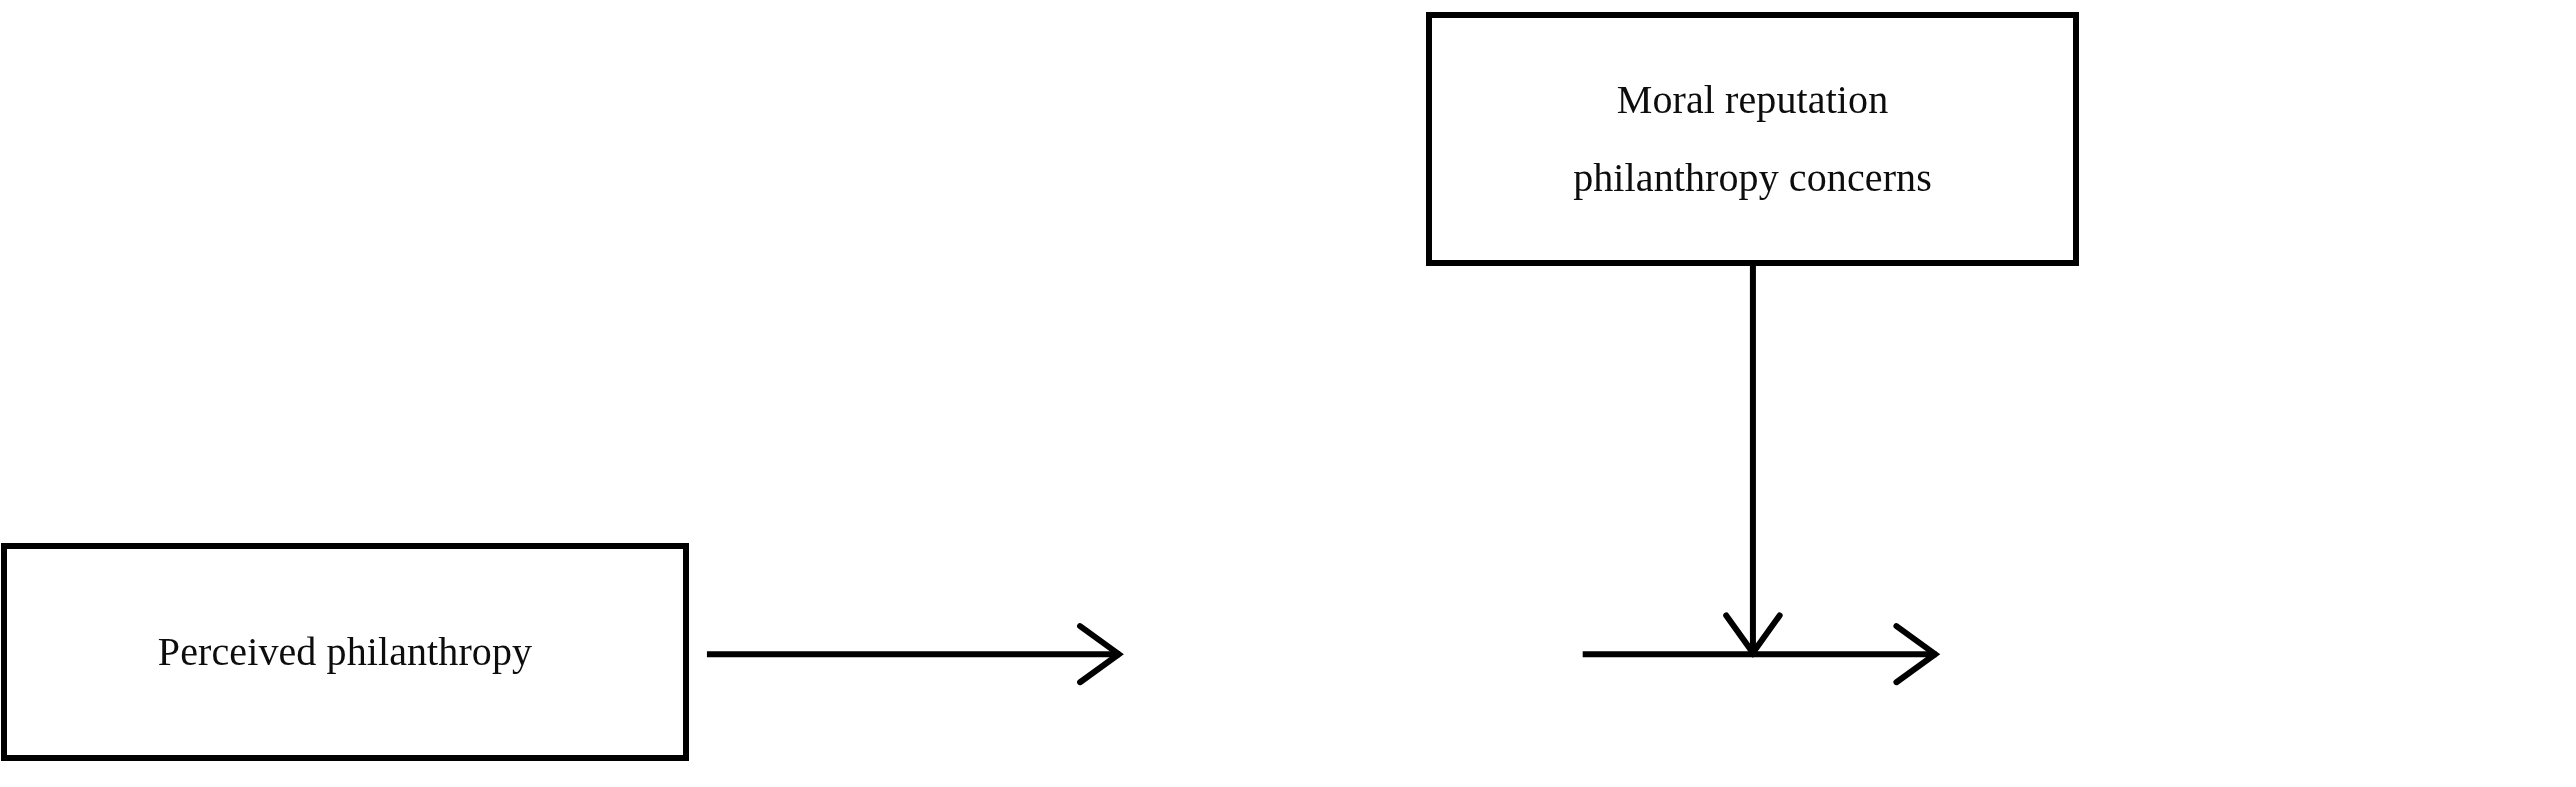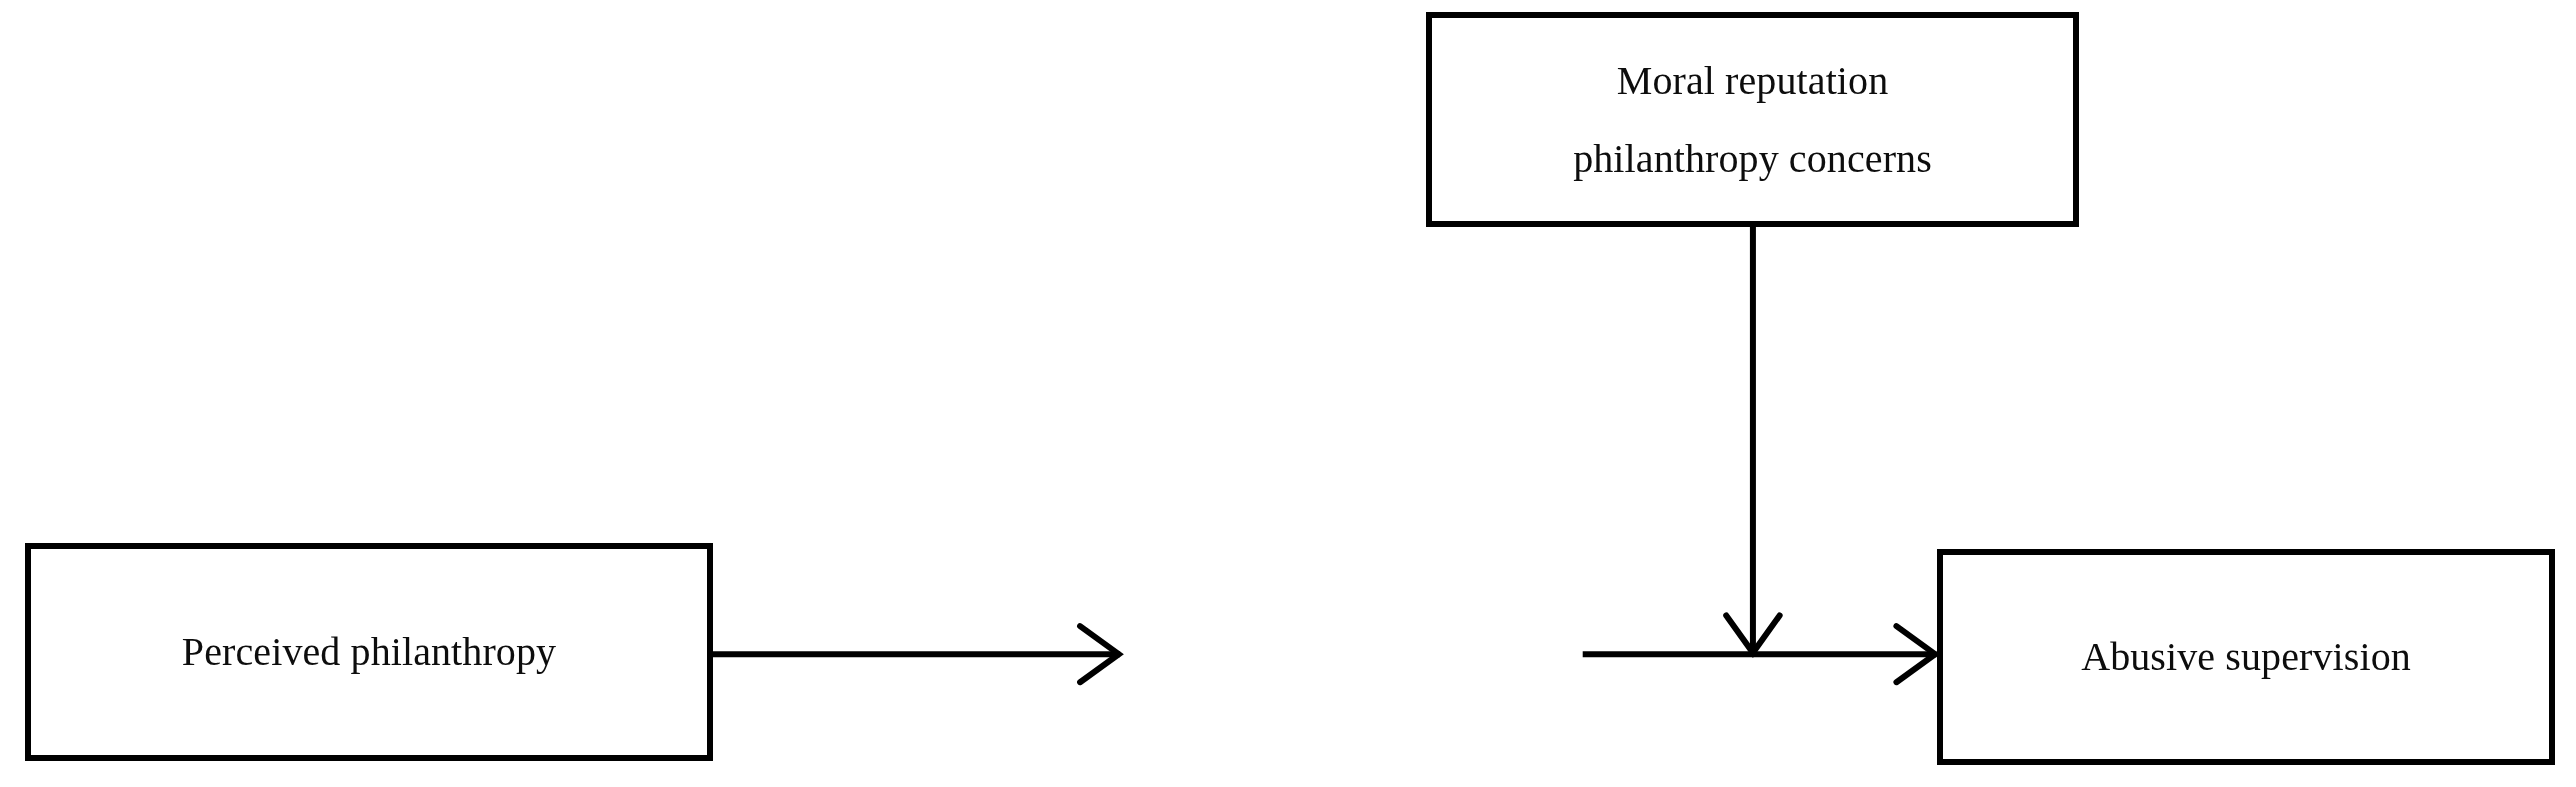--- a/index.html
+++ b/index.html
@@ -31,24 +31,24 @@
     letter-spacing: 0.1px;
   }
   .node .line {
     display: block;
     white-space: nowrap;
   }
 
   
   #node-moral-reputation {
     left: 1426px;  top: 12px;
-    width: 653px;  height: 215px;
+    width: 653px;  height: 254px;
   }
   #node-perceived-philanthropy {
-    left: 25px;    top: 543px;
+    left: 1px;    top: 543px;
     width: 688px; height: 218px;
   }
   #node-moral-pride {
     left: 1120px;  top: 546px;
     width: 463px;  height: 217px;
   }
   #node-abusive-supervision {
     left: 1937px;  top: 549px;
     width: 618px;  height: 216px;
   }
@@ -92,18 +92,15 @@
   <div class="node" id="node-moral-reputation">
     <span class="line">Moral reputation</span>
     <span class="line">philanthropy concerns</span>
   </div>
 
   <div class="node" id="node-perceived-philanthropy">
     <span class="line">Perceived philanthropy</span>
   </div>
 
 
-  <div class="node" id="node-abusive-supervision">
-    <span class="line">Abusive supervision</span>
-  </div>
 
 </div>
 
 
 </body></html>

